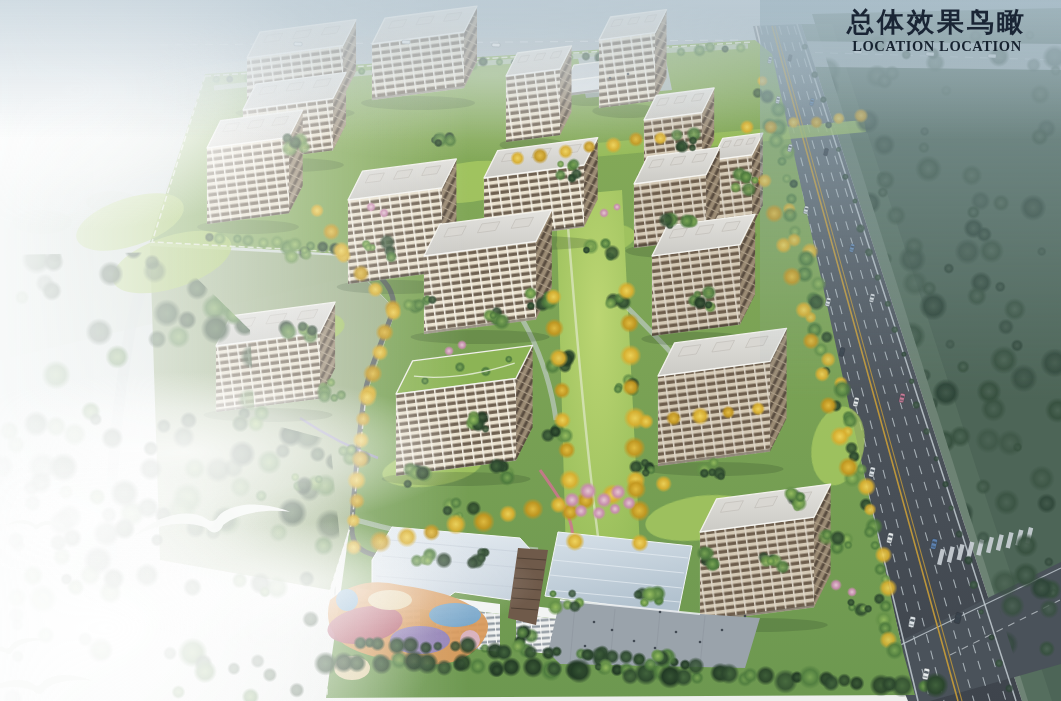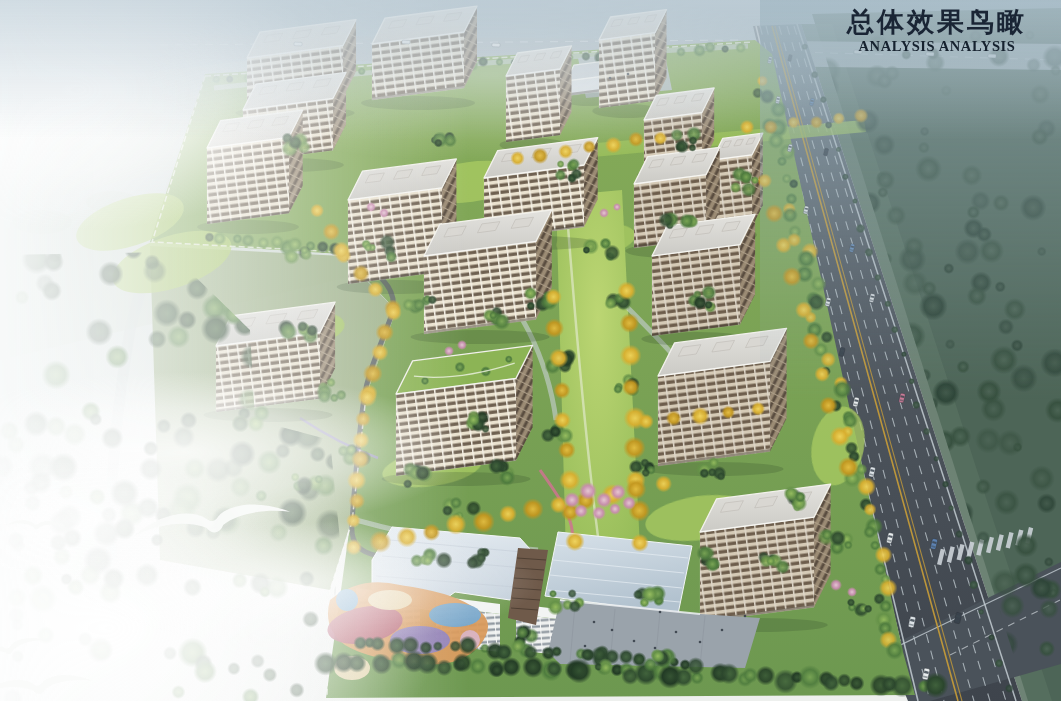--- a/index.html
+++ b/index.html
@@ -1465,16 +1465,16 @@
   <g id="gBirds">
         <path d="M-80,4 C-52,-16 -22,-18 -6,-6 C-2,-2 2,-2 6,-7 C20,-20 52,-18 78,-4 C54,-10 26,-8 10,2 C6,10 -2,11 -7,3 C-26,-7 -56,-6 -80,4 Z" fill="#fafbfa" opacity="0.96" transform="translate(213 524) rotate(-6) scale(1)"></path>
         <path d="M-80,4 C-52,-16 -22,-18 -6,-6 C-2,-2 2,-2 6,-7 C20,-20 52,-18 78,-4 C54,-10 26,-8 10,2 C6,10 -2,11 -7,3 C-26,-7 -56,-6 -80,4 Z" fill="#fafbfa" opacity="0.96" transform="translate(36 526) rotate(4) scale(0.38)"></path>
         <path d="M-80,4 C-52,-16 -22,-18 -6,-6 C-2,-2 2,-2 6,-7 C20,-20 52,-18 78,-4 C54,-10 26,-8 10,2 C6,10 -2,11 -7,3 C-26,-7 -56,-6 -80,4 Z" fill="#fafbfa" opacity="0.96" transform="translate(8 650) rotate(-12) scale(0.5)"></path>
         <path d="M-80,4 C-52,-16 -22,-18 -6,-6 C-2,-2 2,-2 6,-7 C20,-20 52,-18 78,-4 C54,-10 26,-8 10,2 C6,10 -2,11 -7,3 C-26,-7 -56,-6 -80,4 Z" fill="#fafbfa" opacity="0.96" transform="translate(38 688) rotate(-4) scale(0.72)"></path>
       </g>
 </svg>
 
 <div class="hdr">
   <div class="t1">总体效果鸟瞰</div>
-  <div class="t2">ANALYSIS ANALYSIS</div>
+  <div class="t2">LOCATION LOCATION</div>
 </div>
 
 </div>
 
 </body></html>

